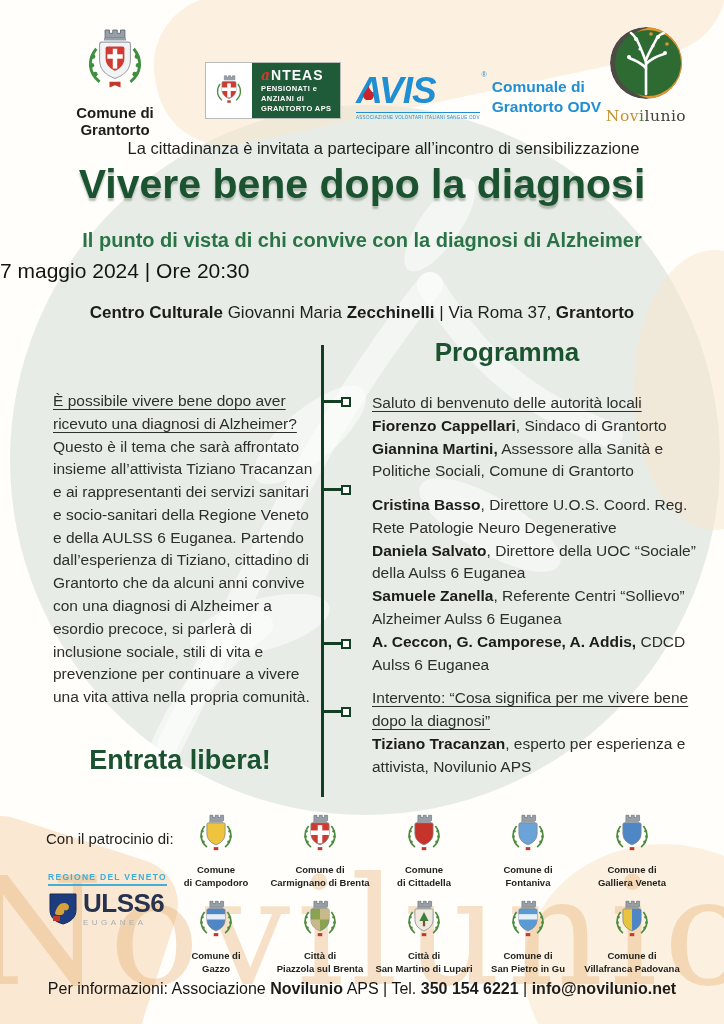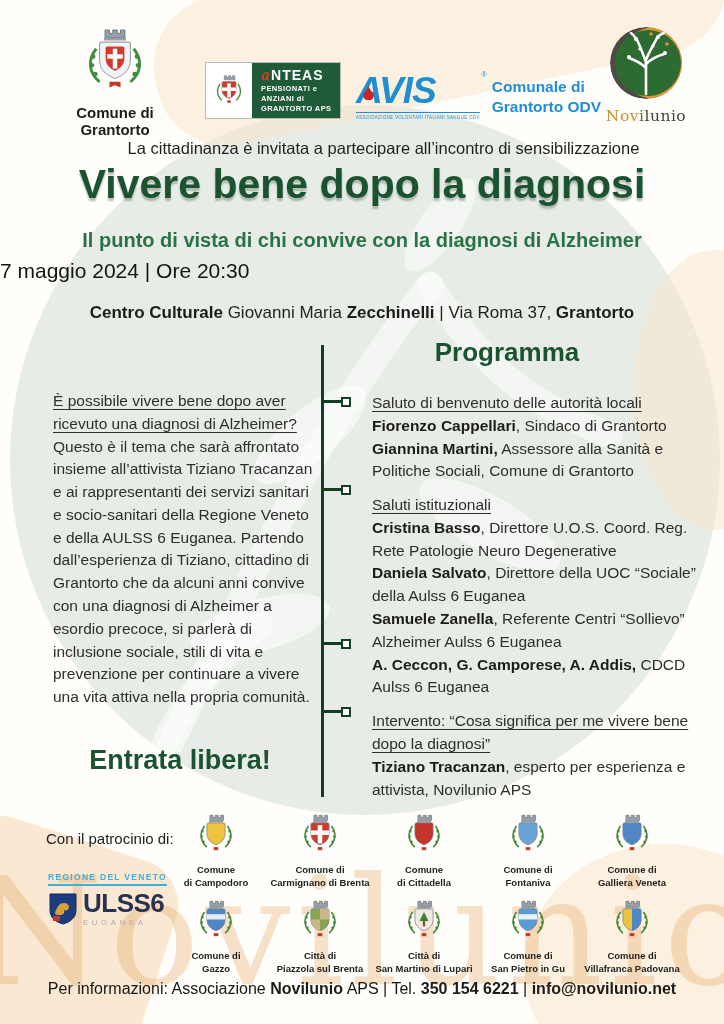--- a/index.html
+++ b/index.html
@@ -227,21 +227,20 @@
     <div class="right-col">
       <div class="prog-heading">Programma</div>
       <div class="prog-item">
         <div class="prog-header">Saluto di benvenuto delle autorità locali</div>
         <div class="prog-lines">
             <div class="prog-line"><span class="b">Fiorenzo Cappellari</span><span>, Sindaco di Grantorto</span></div>
             <div class="prog-line"><span class="b">Giannina Martini,</span><span> Assessore alla Sanità e Politiche Sociali, Comune di Grantorto</span></div>
           </div>
       </div>
       <div class="prog-item">
-        <div class="prog-header">Saluti istituzionali</div>
         <div class="prog-lines">
             <div class="prog-line"><span class="b">Cristina Basso</span><span>, Direttore U.O.S. Coord. Reg. Rete Patologie Neuro Degenerative</span></div>
             <div class="prog-line"><span class="b">Daniela Salvato</span><span>, Direttore della UOC “Sociale” della Aulss 6 Euganea</span></div>
             <div class="prog-line"><span class="b">Samuele Zanella</span><span>, Referente Centri “Sollievo” Alzheimer Aulss 6 Euganea</span></div>
             <div class="prog-line"><span class="b">A. Ceccon, G. Camporese, A. Addis,</span><span> CDCD Aulss 6 Euganea</span></div>
           </div>
       </div>
       <div class="prog-item">
         <div class="prog-header">Intervento: “Cosa significa per me vivere bene dopo la diagnosi”</div>
         <div class="prog-lines">

